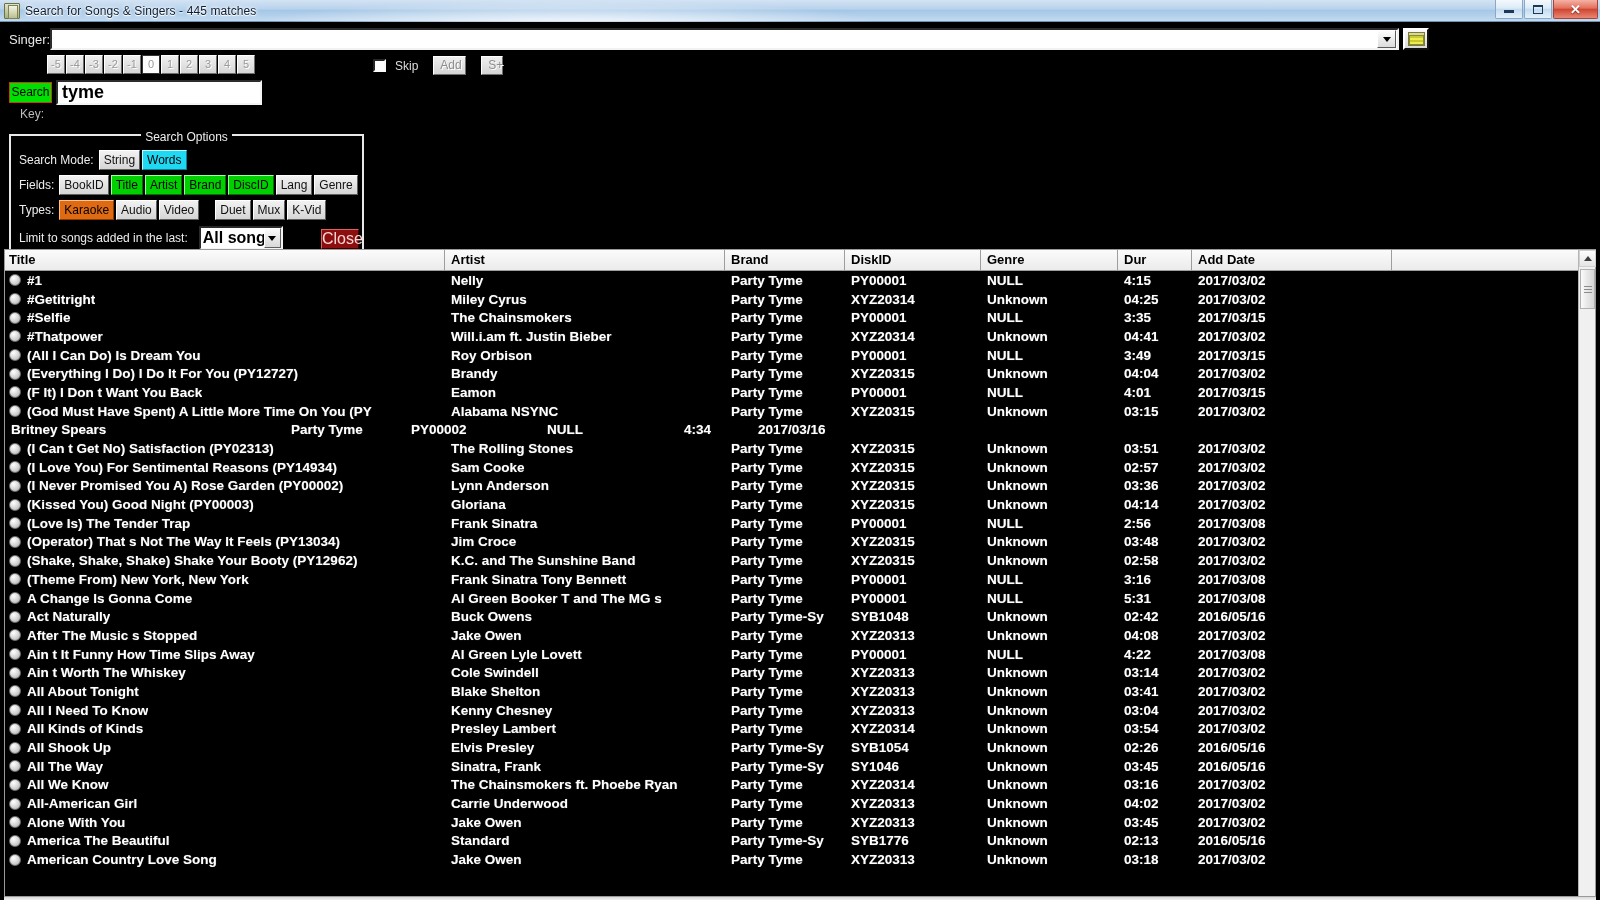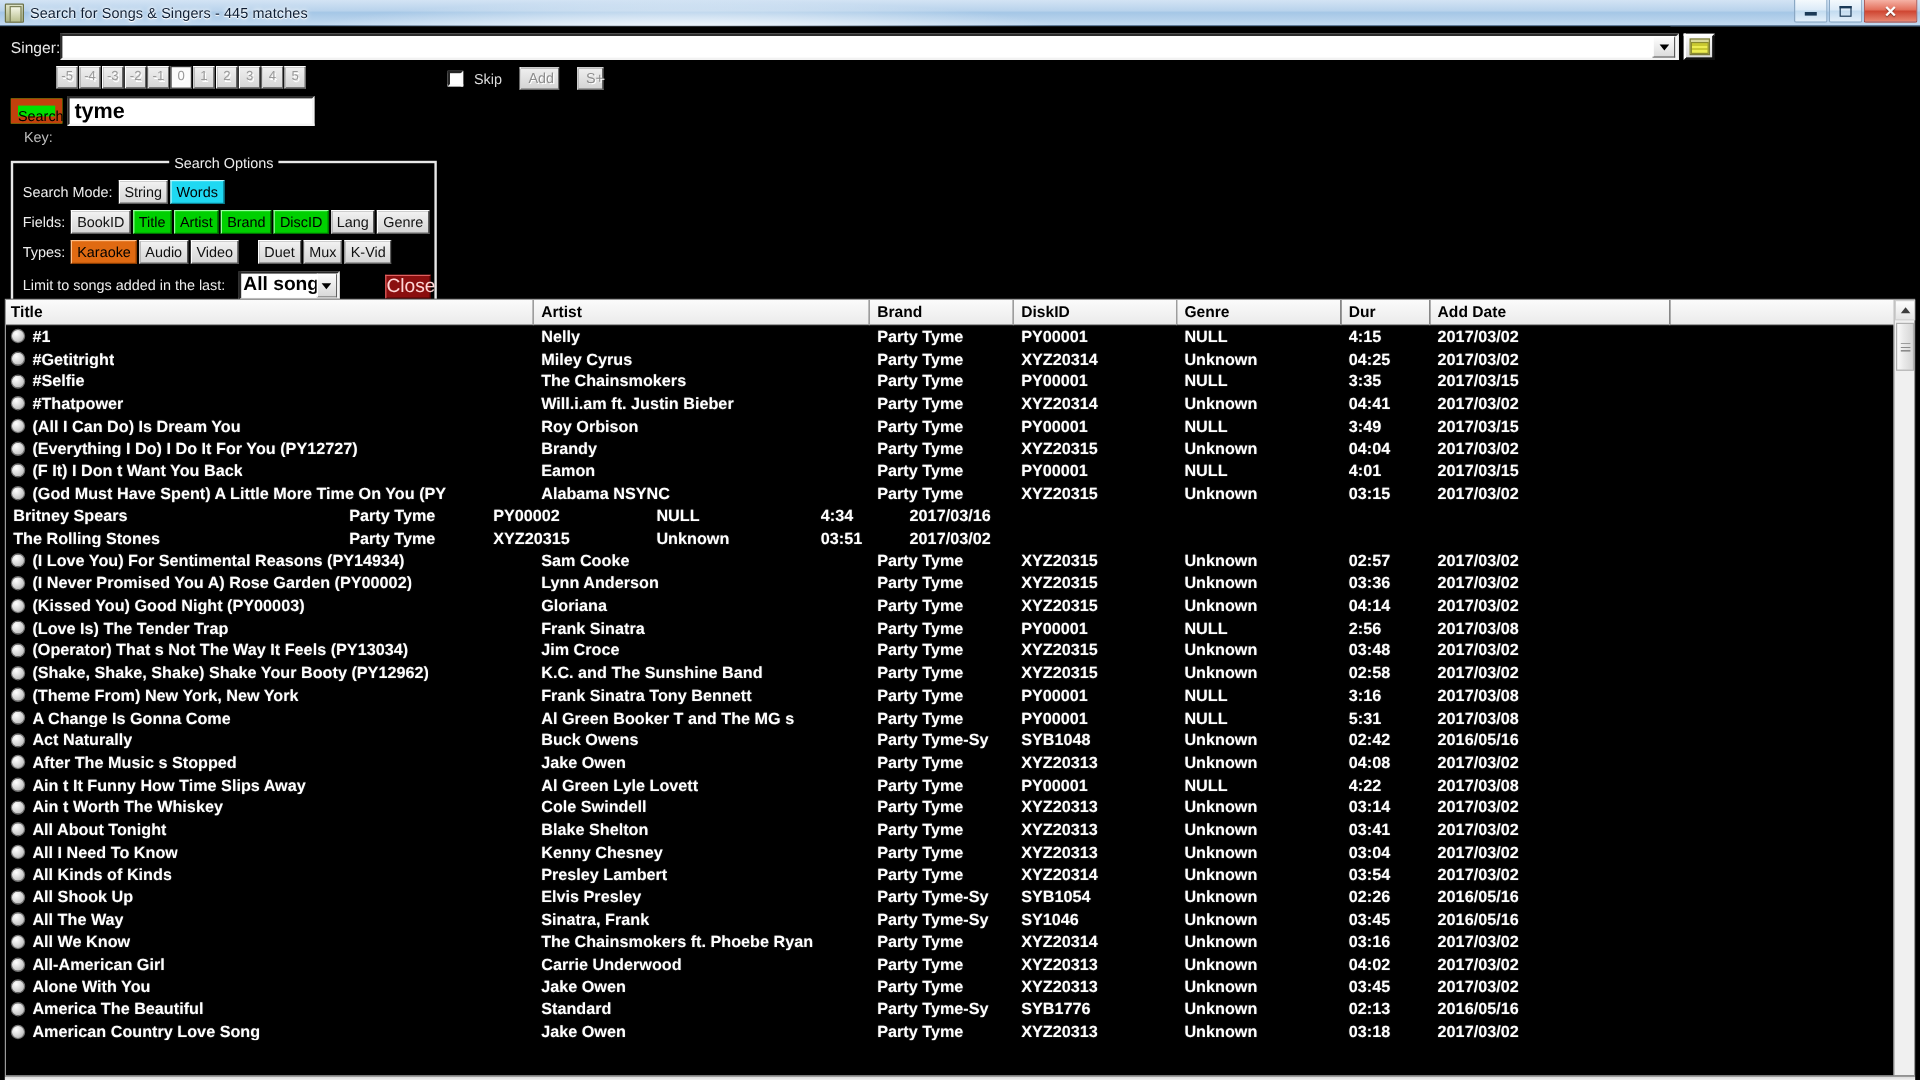--- a/index.html
+++ b/index.html
@@ -115,21 +115,21 @@
     border: 1px solid; border-color: #ffffff #6d6d6d #6d6d6d #ffffff;
     color: #8d8d8d; font-size: 12px; line-height: 17px; text-align:center;
     text-shadow: 1px 1px 0 #fff;
   }
   #add-btn { width: 33px; } #splus-btn { width: 22px; }
 
   
   #search-row { position: absolute; left: 0; top: 58px; height: 27px; }
   #search-btn {
     position: absolute; left: 9px; top: 2px; width: 43px; height: 21px;
-    background: #00e000; border: 6px solid #c2410c;
+    background: #00e000; border: 1px solid #c2410c;
     color: #000; font-size: 12px; line-height: 19px; text-align: center;
   }
   #search-input-wrap {
     position: absolute; left: 56px; top: 0px; width: 206px; height: 25px;
     background: #fff; border: 2px inset #c8c8c8; border-color: #808080 #f4f4f4 #f4f4f4 #808080;
   }
   #search-input {
     width: 100%; height: 100%; border: none; outline: none; background: transparent;
     font-family: "Liberation Sans", sans-serif; font-size: 18px; font-weight: bold; color: #000;
     padding-left: 4px;
@@ -463,20 +463,24 @@
       </div>
       <div class="row">
         <div class="cell c-artist">Britney Spears</div>
         <div class="cell c-brand">Party Tyme</div>
         <div class="cell c-disk">PY00002</div>
         <div class="cell c-genre">NULL</div>
         <div class="cell c-dur">4:34</div>
         <div class="cell c-date">2017/03/16</div>
       </div>
       <div class="row">
+        <div class="cell c-title">
+          <div class="bullet"></div>
+          <span class="title-txt">(I Can t Get No) Satisfaction (PY02313)</span>
+        </div>
         <div class="cell c-artist">The Rolling Stones</div>
         <div class="cell c-brand">Party Tyme</div>
         <div class="cell c-disk">XYZ20315</div>
         <div class="cell c-genre">Unknown</div>
         <div class="cell c-dur">03:51</div>
         <div class="cell c-date">2017/03/02</div>
       </div>
       <div class="row">
         <div class="cell c-title">
           <div class="bullet"></div>

